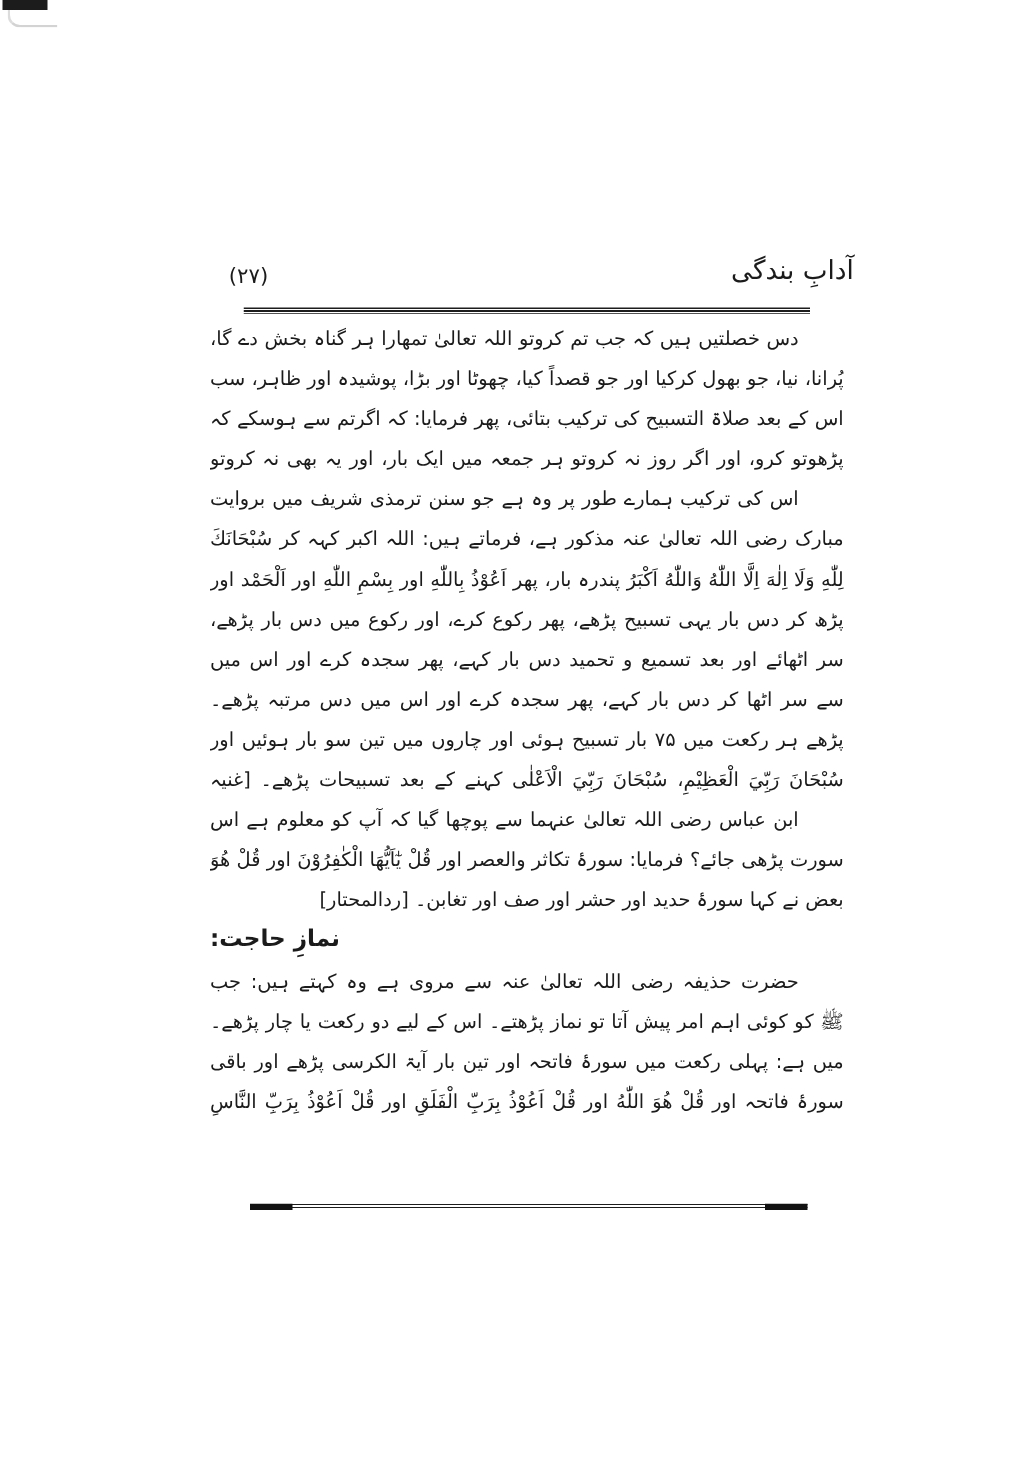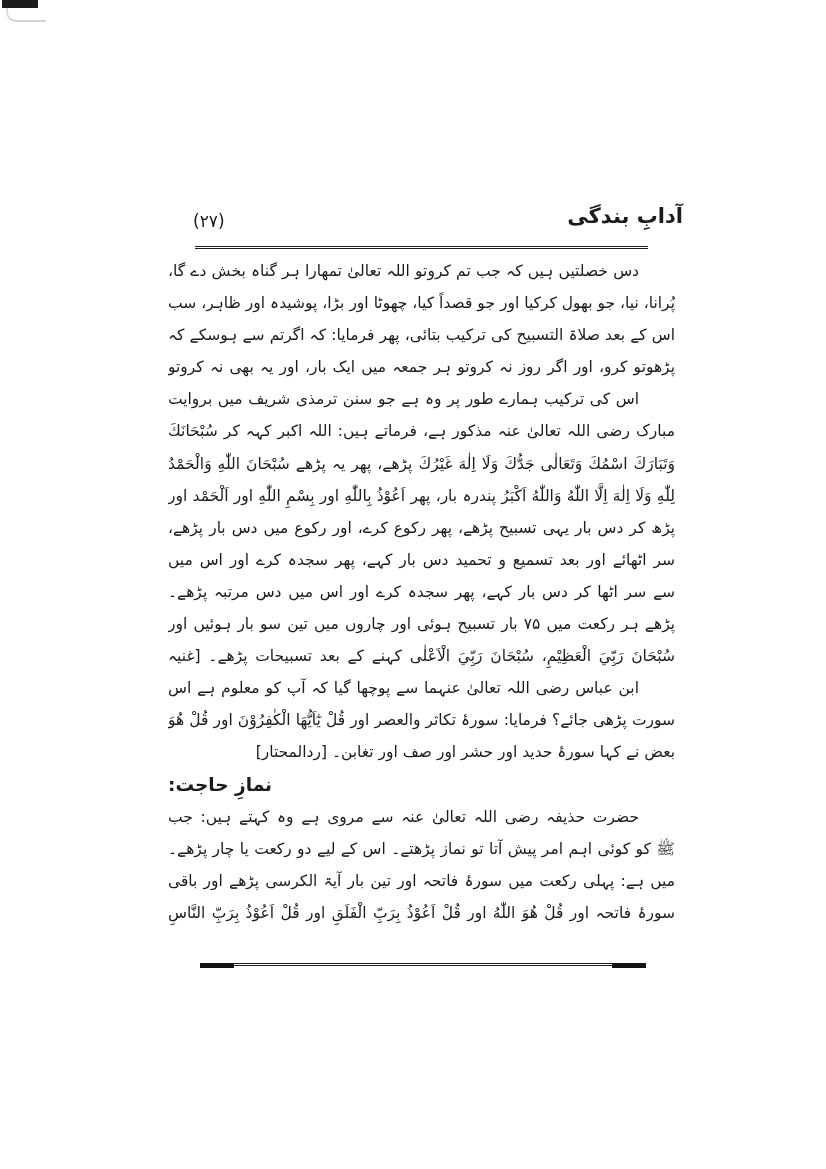--- a/index.html
+++ b/index.html
@@ -20,25 +20,25 @@
   }
   .artifact-smudge {
     position: absolute; left: 6px; top: 8px; width: 38px; height: 12px;
     border-bottom: 2px solid #c9c9c9; border-left: 2px solid #d4d4d4;
     border-radius: 0 0 0 10px; opacity: .8;
   }
 
   
   .header-title {
     position: absolute; top: 204px; right: 143px;
-    font-size: 21px; font-weight: 700; direction: rtl;
+    font-size: 21px; font-weight: 400; direction: rtl;
     letter-spacing: 0;
   }
   .page-number {
-    position: absolute; top: 211px; left: 193px;
+    position: absolute; top: 211px; left: 183px;
     font-size: 17px; direction: rtl;
   }
 
   
   .rule {
     position: absolute; height: 5px;
     background: repeating-linear-gradient(to bottom, #1c1c1c 0 1px, #ffffff 1px 2.4px);
   }
   .rule-top { left: 195px; top: 246px; width: 453px; }
   .rule-bottom { left: 200px; top: 963px; width: 446px; }
@@ -85,21 +85,20 @@
 
   <div class="rule rule-top"></div>
 
   <div class="text-block">
     <div class="line indent">دس خصلتیں ہیں کہ جب تم کروتو اللہ تعالیٰ تمھارا ہر گناہ بخش دے گا، اگلا، پچھلا،</div>
     <div class="line">پُرانا، نیا، جو بھول کرکیا اور جو قصداً کیا، چھوٹا اور بڑا، پوشیدہ اور ظاہر، سب بخش دے گا۔</div>
     <div class="line">اس کے بعد صلاۃ التسبیح کی ترکیب بتائی، پھر فرمایا: کہ اگرتم سے ہوسکے کہ ہر روز ایک بار</div>
     <div class="line">پڑھوتو کرو، اور اگر روز نہ کروتو ہر جمعہ میں ایک بار، اور یہ بھی نہ کروتو ہر مہینہ میں ایک بار،</div>
     <div class="line indent">اس کی ترکیب ہمارے طور پر وہ ہے جو سنن ترمذی شریف میں بروایت عبداللہ بن</div>
     <div class="line">مبارک رضی اللہ تعالیٰ عنہ مذکور ہے، فرماتے ہیں: اللہ اکبر کہہ کر سُبْحَانَكَ اللّٰهُمَّ وَبِحَمْدِكَ</div>
-    <div class="line">وَتَبَارَكَ اسْمُكَ وَتَعَالٰى جَدُّكَ وَلَا اِلٰهَ غَيْرُكَ پڑھے، پھر یہ پڑھے سُبْحَانَ اللّٰهِ وَالْحَمْدُ</div>
     <div class="line">لِلّٰهِ وَلَا اِلٰهَ اِلَّا اللّٰهُ وَاللّٰهُ اَكْبَرُ پندرہ بار، پھر اَعُوْذُ بِاللّٰهِ اور بِسْمِ اللّٰهِ اور اَلْحَمْد اور سورت</div>
     <div class="line">پڑھ کر دس بار یہی تسبیح پڑھے، پھر رکوع کرے، اور رکوع میں دس بار پڑھے، پھر رکوع سے</div>
     <div class="line">سر اٹھائے اور بعد تسمیع و تحمید دس بار کہے، پھر سجدہ کرے اور اس میں دس بار کہے، پھر سجدہ</div>
     <div class="line">سے سر اٹھا کر دس بار کہے، پھر سجدہ کرے اور اس میں دس مرتبہ پڑھے۔ یوہیں چار رکعت</div>
     <div class="line">پڑھے ہر رکعت میں ۷۵ بار تسبیح ہوئی اور چاروں میں تین سو بار ہوئیں اور رکوع و سجود میں</div>
     <div class="line">سُبْحَانَ رَبِّيَ الْعَظِيْمِ، سُبْحَانَ رَبِّيَ الْاَعْلٰى کہنے کے بعد تسبیحات پڑھے۔ [غنیہ وغیرہ]</div>
     <div class="line indent">ابن عباس رضی اللہ تعالیٰ عنہما سے پوچھا گیا کہ آپ کو معلوم ہے اس نماز میں کون</div>
     <div class="line">سورت پڑھی جائے؟ فرمایا: سورۂ تکاثر والعصر اور قُلْ يٰٓاَيُّهَا الْكٰفِرُوْنَ اور قُلْ هُوَ اللّٰهُ اور</div>
     <div class="line end">بعض نے کہا سورۂ حدید اور حشر اور صف اور تغابن۔ [ردالمحتار]</div>
     <div class="section-heading">نمازِ حاجت:</div>

